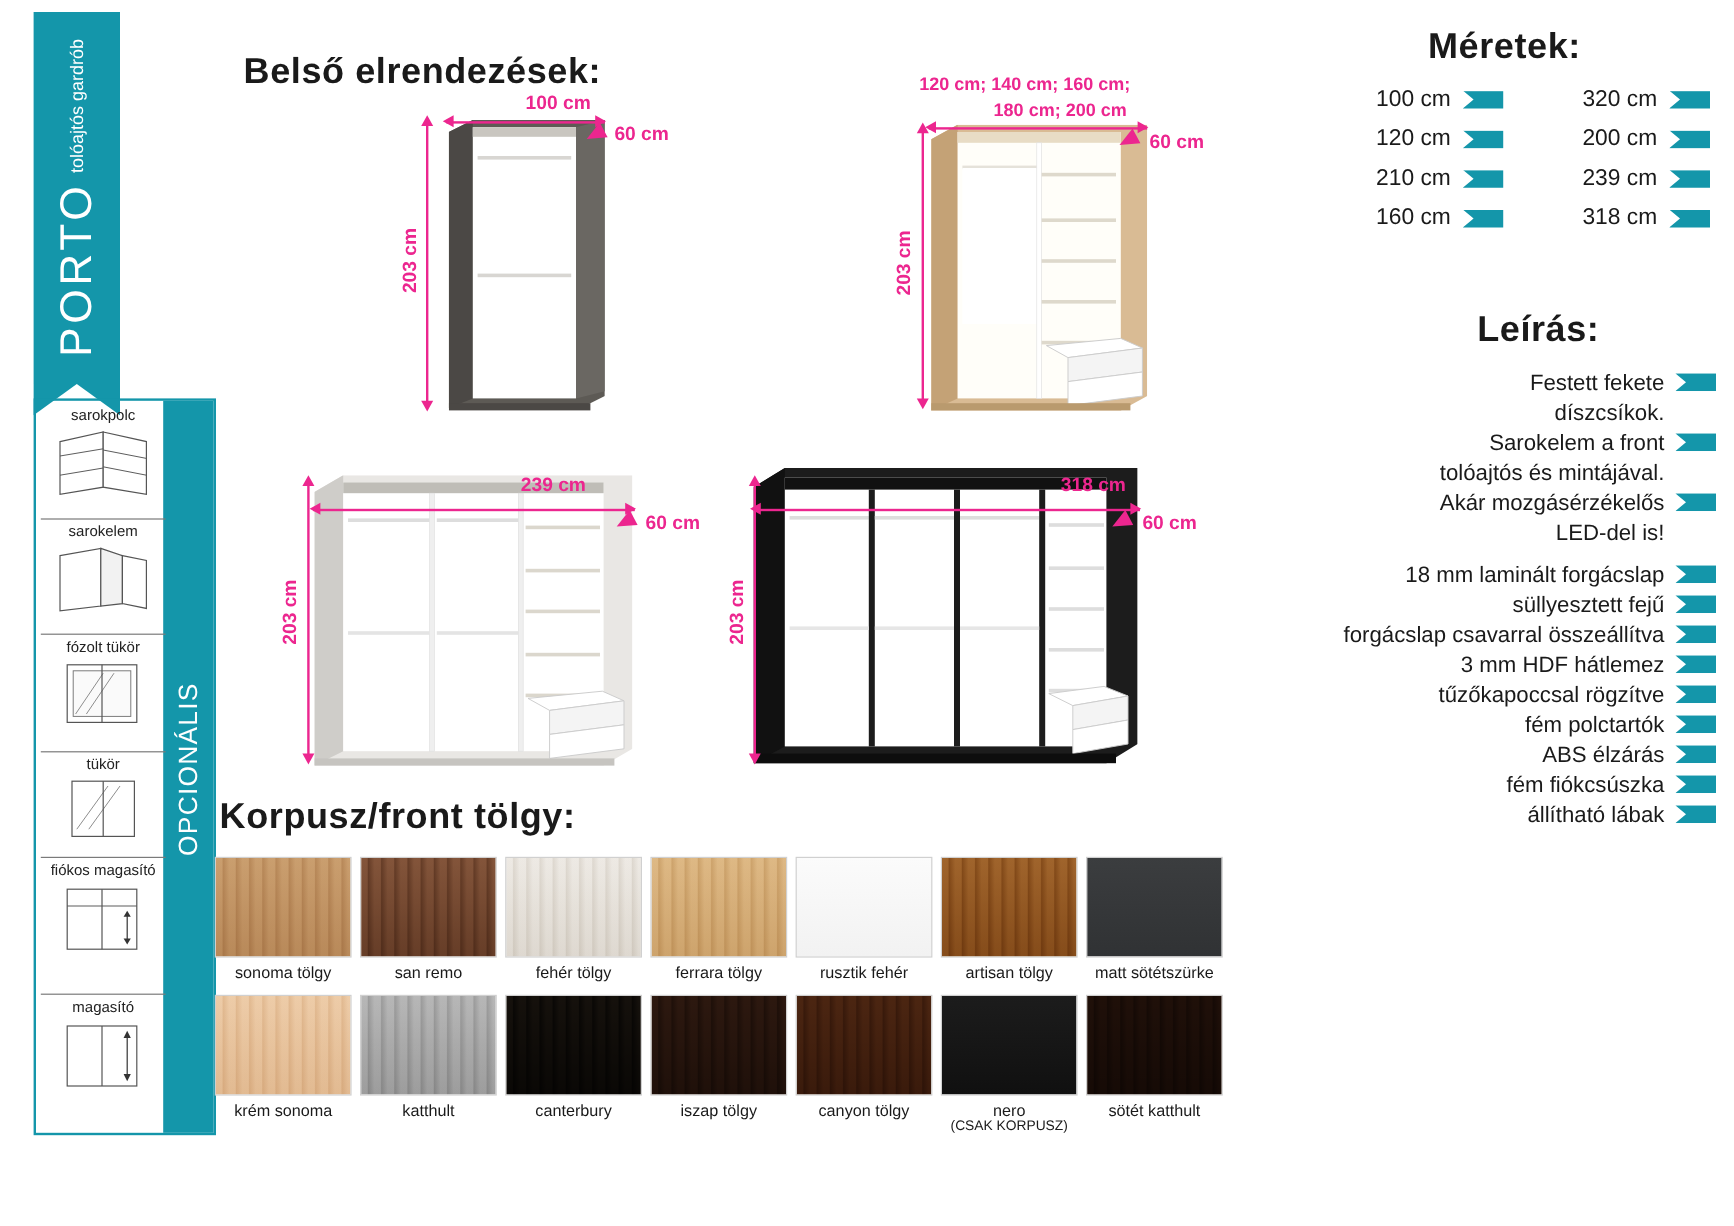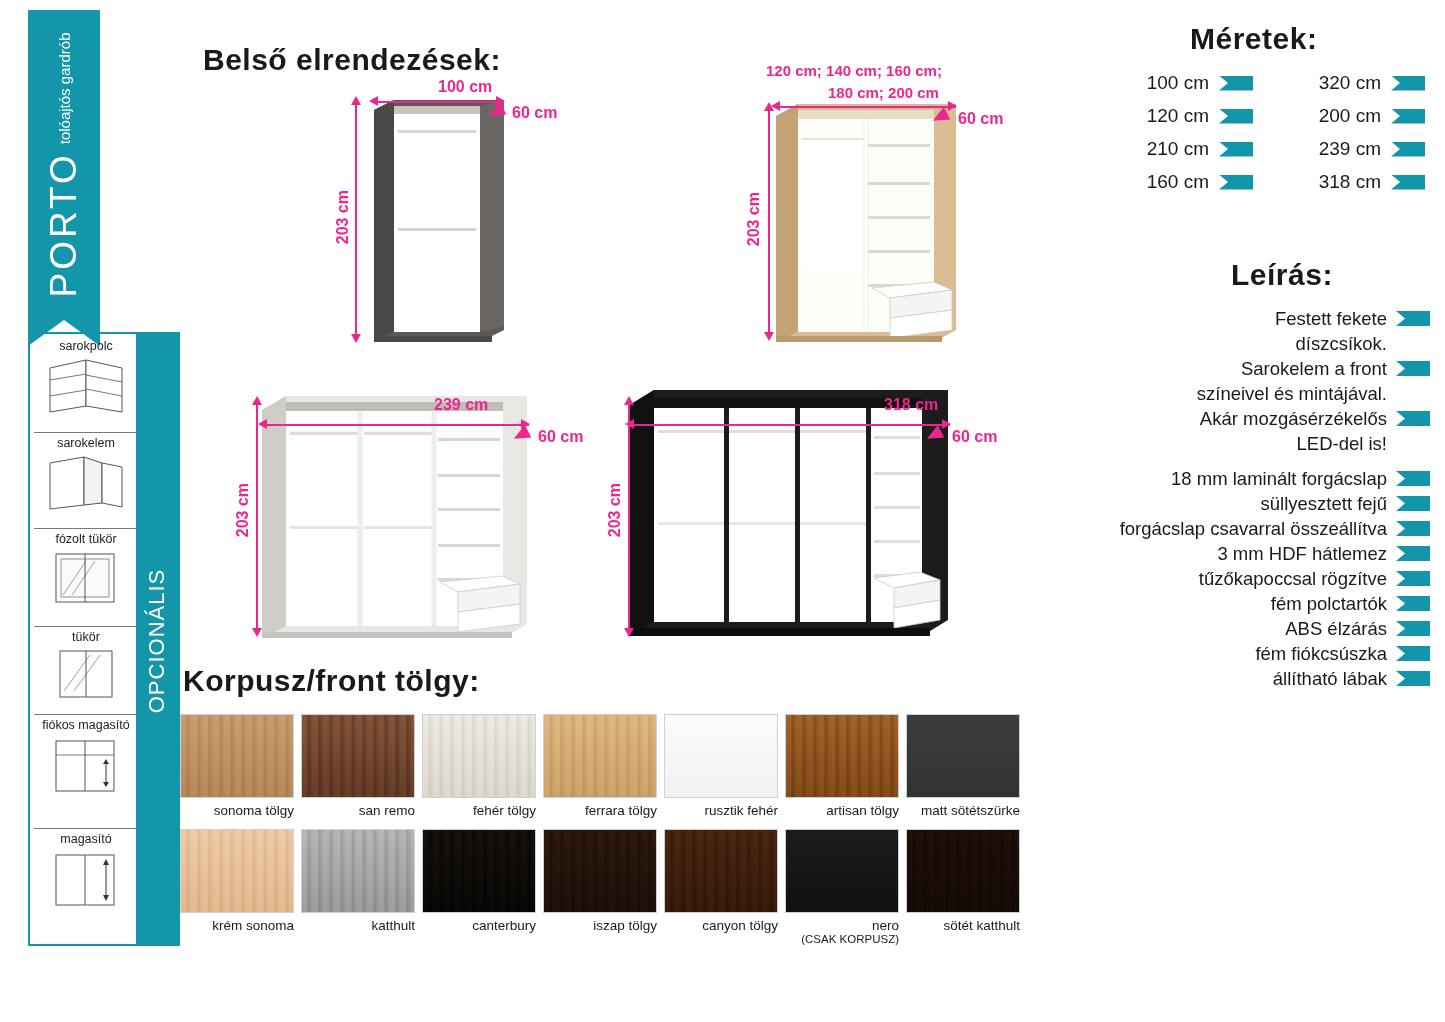--- a/index.html
+++ b/index.html
@@ -147,21 +147,21 @@
   .desc-text { font-size: 18.5px; color: #1a1a1a; text-align: right; }
   .desc-row.nomark { padding-right: 43px; }
 
   
   #colors-grid {
     position: absolute; left: 178px; top: 714px;
     width: 965px;
   }
   .color-row { display: flex; gap: 5px; }
   .color-row.second { margin-top: 11px; }
-  .swatch-wrap { width: 116px; display: flex; flex-direction: column; align-items: flex-end; }
+  .swatch-wrap { width: 116px; display: flex; flex-direction: column; align-items: center; }
   .swatch { width: 114px; height: 84px; border: 1px solid #d0d0d0; }
   .swatch-label {
     font-size: 13.5px; color: #1a1a1a; text-align: center;
     margin-top: 5px; line-height: 15px;
   }
   .swatch-sub { font-size: 11.5px; color: #1a1a1a; display: block; }
 </style>
 </head>
 <body>
 
@@ -423,21 +423,21 @@
     <span class="flag"></span>
   </div>
   <div class="desc-row nomark">
     <span class="desc-text">díszcsíkok.</span>
   </div>
   <div class="desc-row">
     <span class="desc-text">Sarokelem a front</span>
     <span class="flag"></span>
   </div>
   <div class="desc-row nomark">
-    <span class="desc-text">színeivel és mintájával.</span>
+    <span class="desc-text">tolóajtós és mintájával.</span>
   </div>
   <div class="desc-row">
     <span class="desc-text">Akár mozgásérzékelős</span>
     <span class="flag"></span>
   </div>
   <div class="desc-row nomark">
     <span class="desc-text">LED-del is!</span>
   </div>
   <div class="desc-row" style="margin-top:10px">
     <span class="desc-text">18 mm laminált forgácslap</span>

